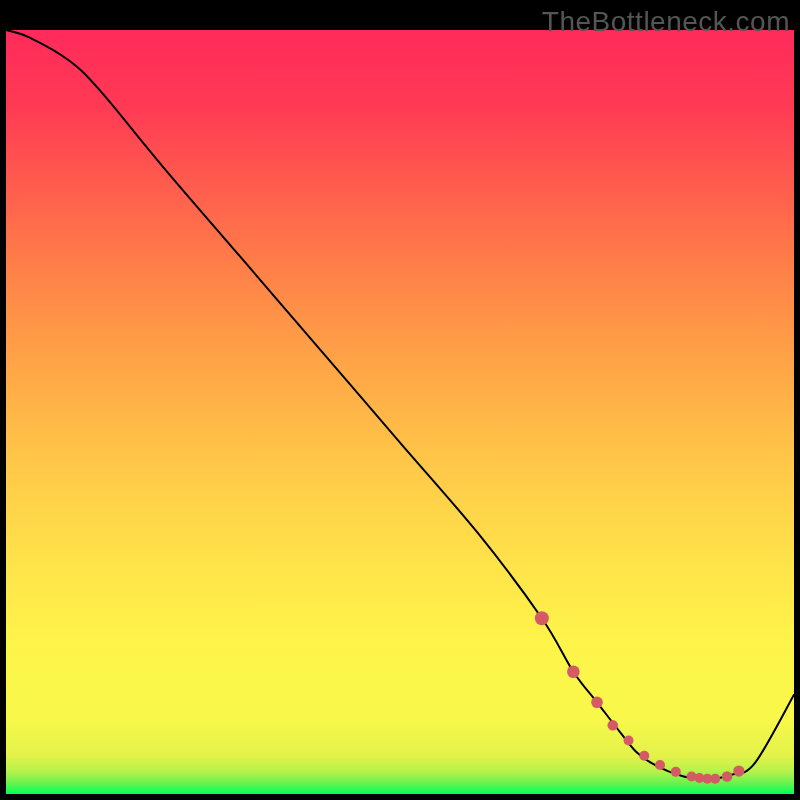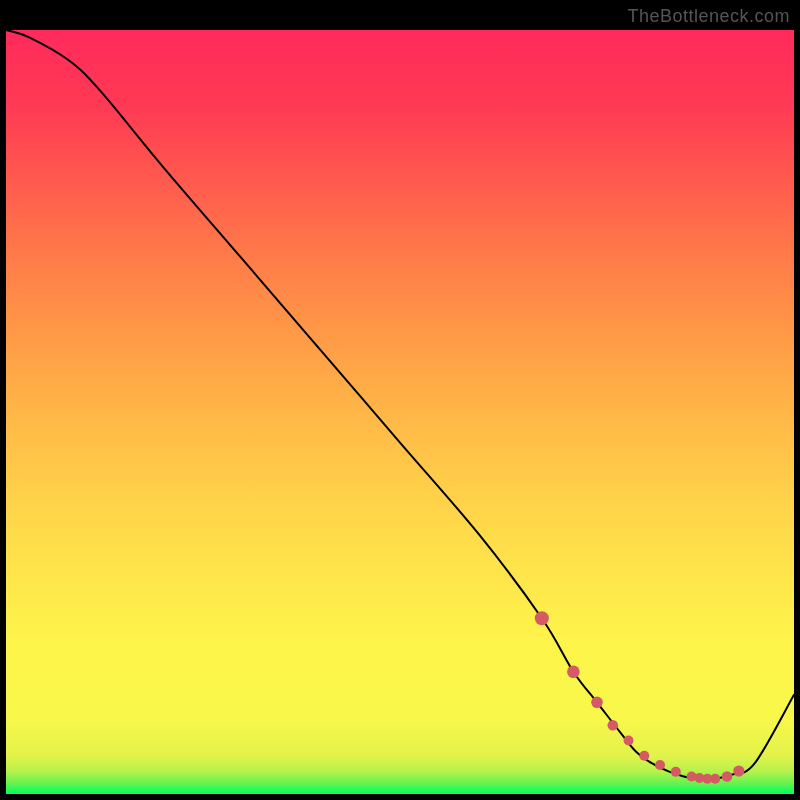--- a/index.html
+++ b/index.html
@@ -9,21 +9,21 @@
     width: 800px;
     height: 800px;
     background: #000;
   }
   .watermark {
     position: absolute;
     top: 6px;
     right: 10px;
     color: #555;
     font-family: Arial, Helvetica, sans-serif;
-    font-size: 18px;
+    font-size: 28px;
     letter-spacing: 0.5px;
     user-select: none;
     z-index: 5;
   }
   .plot-frame {
     position: absolute;
     left: 6px;
     top: 30px;
     width: 788px;
     height: 764px;

